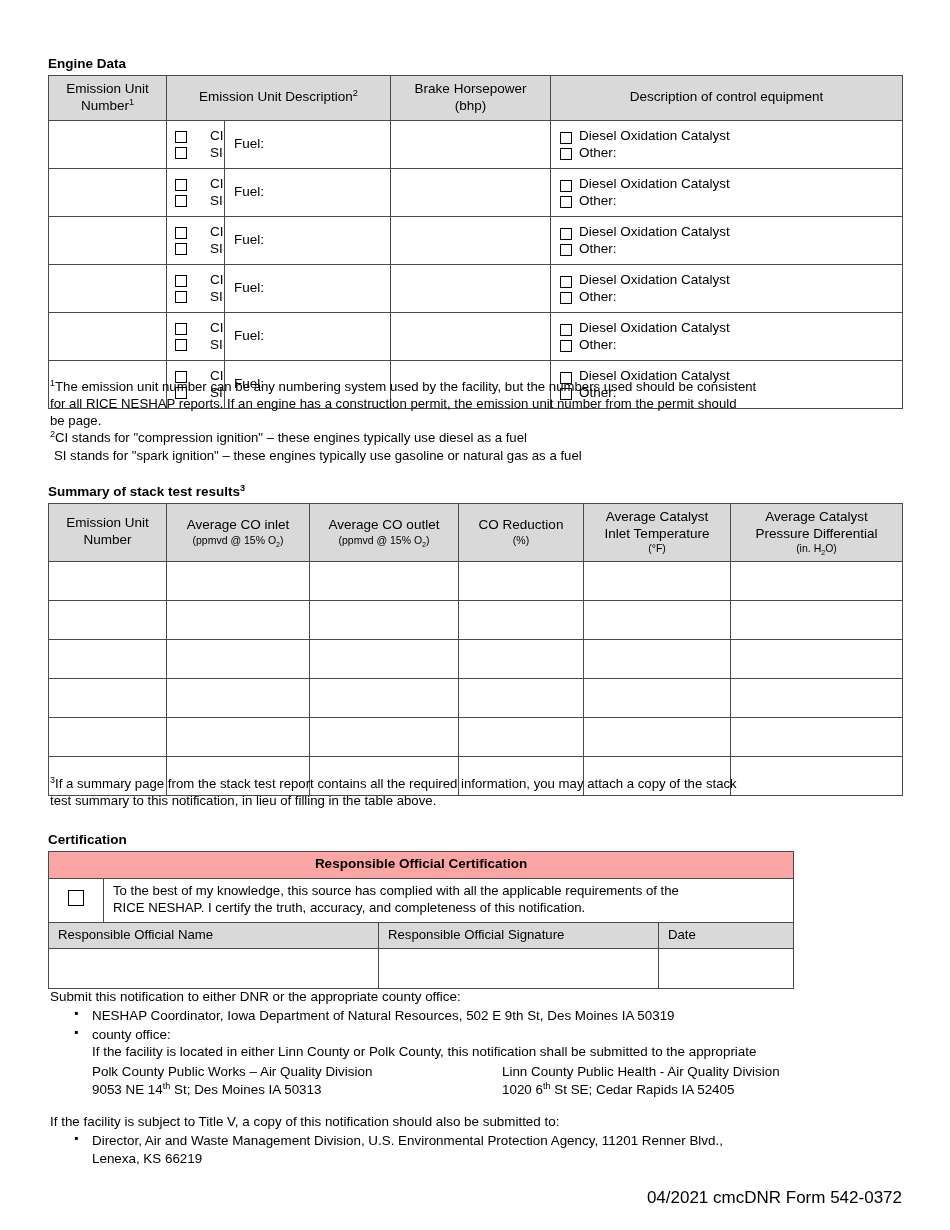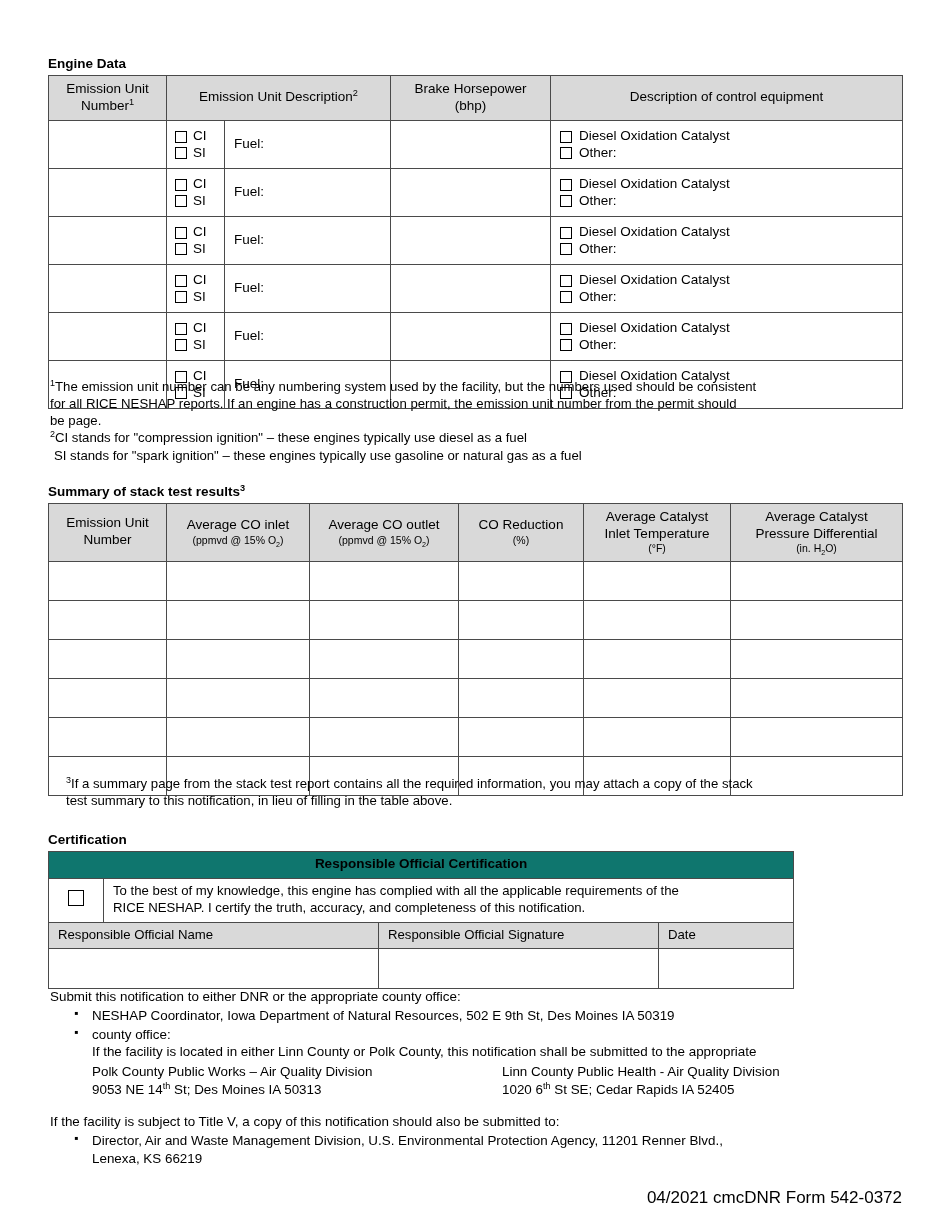--- a/index.html
+++ b/index.html
@@ -61,25 +61,25 @@
     line-height: 1.2;
   }
 
   
   #engine-table { margin-top: 3px; }
   #engine-table td.body-cell { height: 41px; }
   .cisi {
     padding: 3px 0 3px 8px !important;
     border-right: 1px solid #4a4a4a;
   }
-  .cisi .row { display: flex; align-items: center; gap: 6px; line-height: 1.05; }
+  .cisi .row { display: flex; align-items: center; gap: 23px; line-height: 1.05; }
   .cisi .row + .row { margin-top: 2px; }
   .fuel-cell { padding-left: 9px !important; }
   .ctrl-cell { padding: 3px 0 3px 9px !important; }
-  .ctrl-cell .row { display: flex; align-items: center; gap: 7px; line-height: 1.05; }
+  .ctrl-cell .row { display: flex; align-items: flex-end; gap: 7px; line-height: 1.05; }
   .ctrl-cell .row + .row { margin-top: 2px; }
 
   .cbox {
     display: inline-block;
     width: 12px;
     height: 12px;
     border: 1.6px solid #000;
     background: #fff;
     flex: 0 0 auto;
     box-sizing: border-box;
@@ -95,21 +95,21 @@
   }
   .footnote .ind { display: block; }
 
   
   #stack-table { margin-top: 3px; }
   #stack-table td.body-cell { height: 38px; }
 
   
   #cert-table { width: 745px; margin-top: 3px; }
   #cert-table .title-row td {
-    background: #0f766e;
+    background: #fca5a5;
     text-align: center;
     font-weight: bold;
     padding: 4px 0 5px 0 !important;
     font-size: 13.5px;
   }
   #cert-table .cb-cell {
     width: 55px;
     text-align: center;
     vertical-align: middle;
   }
@@ -441,21 +441,21 @@
             <td class="body-cell"></td>
             <td class="body-cell"></td>
             <td class="body-cell"></td>
             <td class="body-cell"></td>
             <td class="body-cell"></td>
           </tr>
         </tbody>
     </table>
   </div>
 
-  <div style="position:absolute; left:18px; top:775px; width:860px;" class="footnote">
+  <div style="position:absolute; left:2px; top:775px; width:860px;" class="footnote">
     <div>
       <span class="sup">3</span><span>If a summary page from the stack test report contains all the required information, you may attach a copy of the stack</span>
       <span class="ind">test summary to this notification, in lieu of filling in the table above.</span>
     </div>
   </div>
 
   <div style="position:absolute; left:0; top:832px; width:854px;">
     <div class="section-title">Certification</div>
 
     <table class="grid" id="cert-table">
@@ -467,21 +467,21 @@
       </colgroup>
       <tbody>
         <tr class="title-row">
           <td colspan="4">Responsible Official Certification</td>
         </tr>
         <tr>
           <td class="cb-cell">
             <span class="cbox lg"></span>
           </td>
           <td class="cert-text" colspan="3">
-            <span>To the best of my knowledge, this engine has complied with all the applicable requirements of the</span><br>
+            <span>To the best of my knowledge, this source has complied with all the applicable requirements of the</span><br>
             <span>RICE NESHAP. I certify the truth, accuracy, and completeness of this notification.</span>
           </td>
         </tr>
         <tr class="sub-hdr">
           <td colspan="2">Responsible Official Name</td>
           <td>Responsible Official Signature</td>
           <td>Date</td>
         </tr>
         <tr class="sig-blank">
           <td colspan="2"></td>

